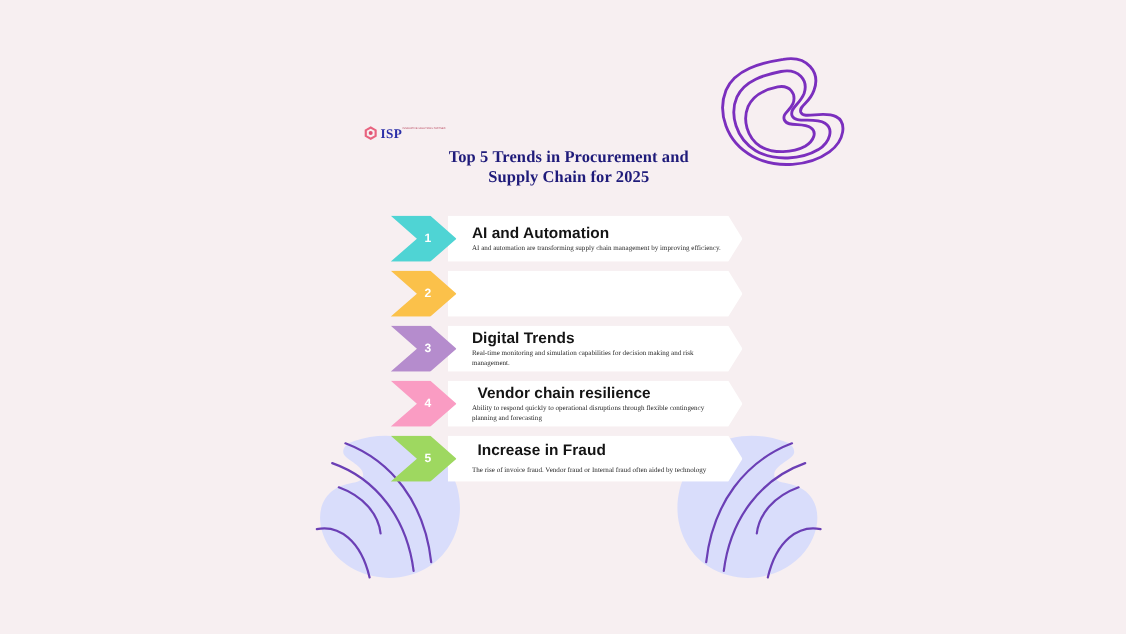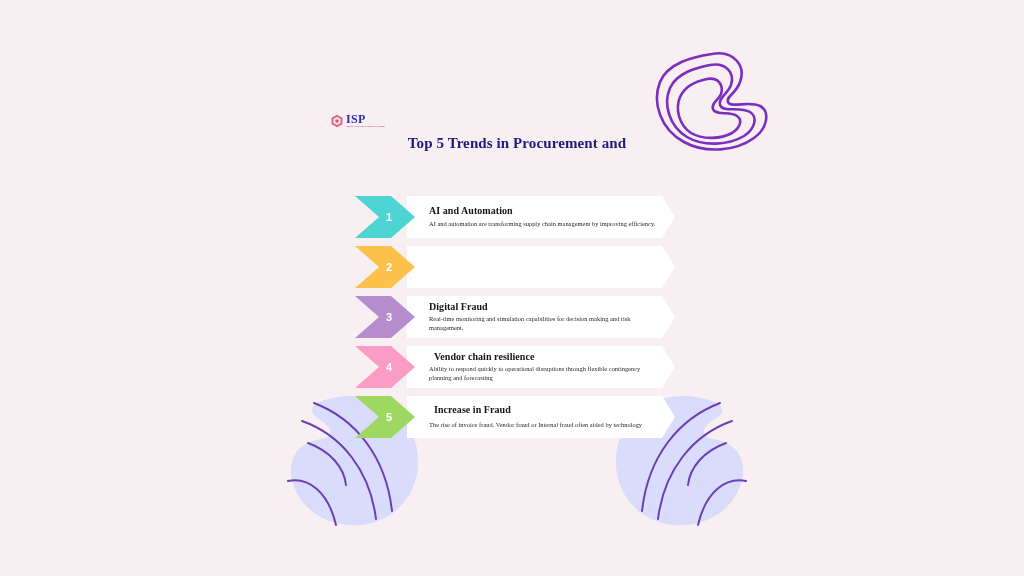--- a/index.html
+++ b/index.html
@@ -63,21 +63,21 @@
     gap: 2px;
     z-index: 5;
   }
   #logo .mark {
     width: 14px;
     height: 14px;
     flex: 0 0 auto;
   }
   #logo .wordmark {
     display: flex;
-    flex-direction: column;
+    flex-direction: row;
     line-height: 1;
   }
   #logo .wordmark .isp {
     font-family: "Liberation Serif", serif;
     font-weight: bold;
     font-size: 12px;
     color: #2b2fa8;
     letter-spacing: .3px;
   }
   #logo .wordmark .tag {
@@ -161,23 +161,23 @@
     top: 0;
     width: 228px;
     height: 42px;
     z-index: 3;
     display: flex;
     flex-direction: column;
     justify-content: center;
   }
 
   .head {
-    font-family: Liberation Serif, serif;
-    font-weight: bold;
-    font-size: 10px;
+    font-family: Liberation Sans, sans-serif;
+    font-weight: bold;
+    font-size: 14px;
     color: #141414;
     line-height: 1.2;
     letter-spacing: .05px;
   }
 
   .desc {
     font-family: "Liberation Serif", serif;
     font-size: 6.4px;
     color: #2a2a2a;
     line-height: 1.38;
@@ -228,20 +228,21 @@
       <circle cx="10" cy="10" r="2.6" fill="#e05273"></circle>
     </svg>
     <div class="wordmark">
       <span class="isp">ISP</span>
       <span class="tag">INNOVATIVE SOLUTIONS PARTNER</span>
     </div>
   </div>
 
   <div id="title" style="color: rgb(31, 27, 122);">
     <div>Top 5 Trends in Procurement and</div>
+    <div>Supply Chain for 2025</div>
   </div>
 
   <div id="list">
 
     <div class="row">
       <div class="panel"></div>
       <div class="chev" style="background:#4fd4d4;">
         <span class="num">1</span>
       </div>
       <div class="txt">
@@ -256,21 +257,21 @@
         <span class="num">2</span>
       </div>
     </div>
 
     <div class="row">
       <div class="panel"></div>
       <div class="chev" style="background:#b58ccd;">
         <span class="num">3</span>
       </div>
       <div class="txt">
-        <div class="head">Digital Fraud</div>
+        <div class="head">Digital Trends</div>
         <div class="desc">Real-time monitoring and simulation capabilities for decision making and risk management.</div>
       </div>
     </div>
 
     <div class="row indent">
       <div class="panel"></div>
       <div class="chev" style="background:#fa9cc3;">
         <span class="num">4</span>
       </div>
       <div class="txt">

